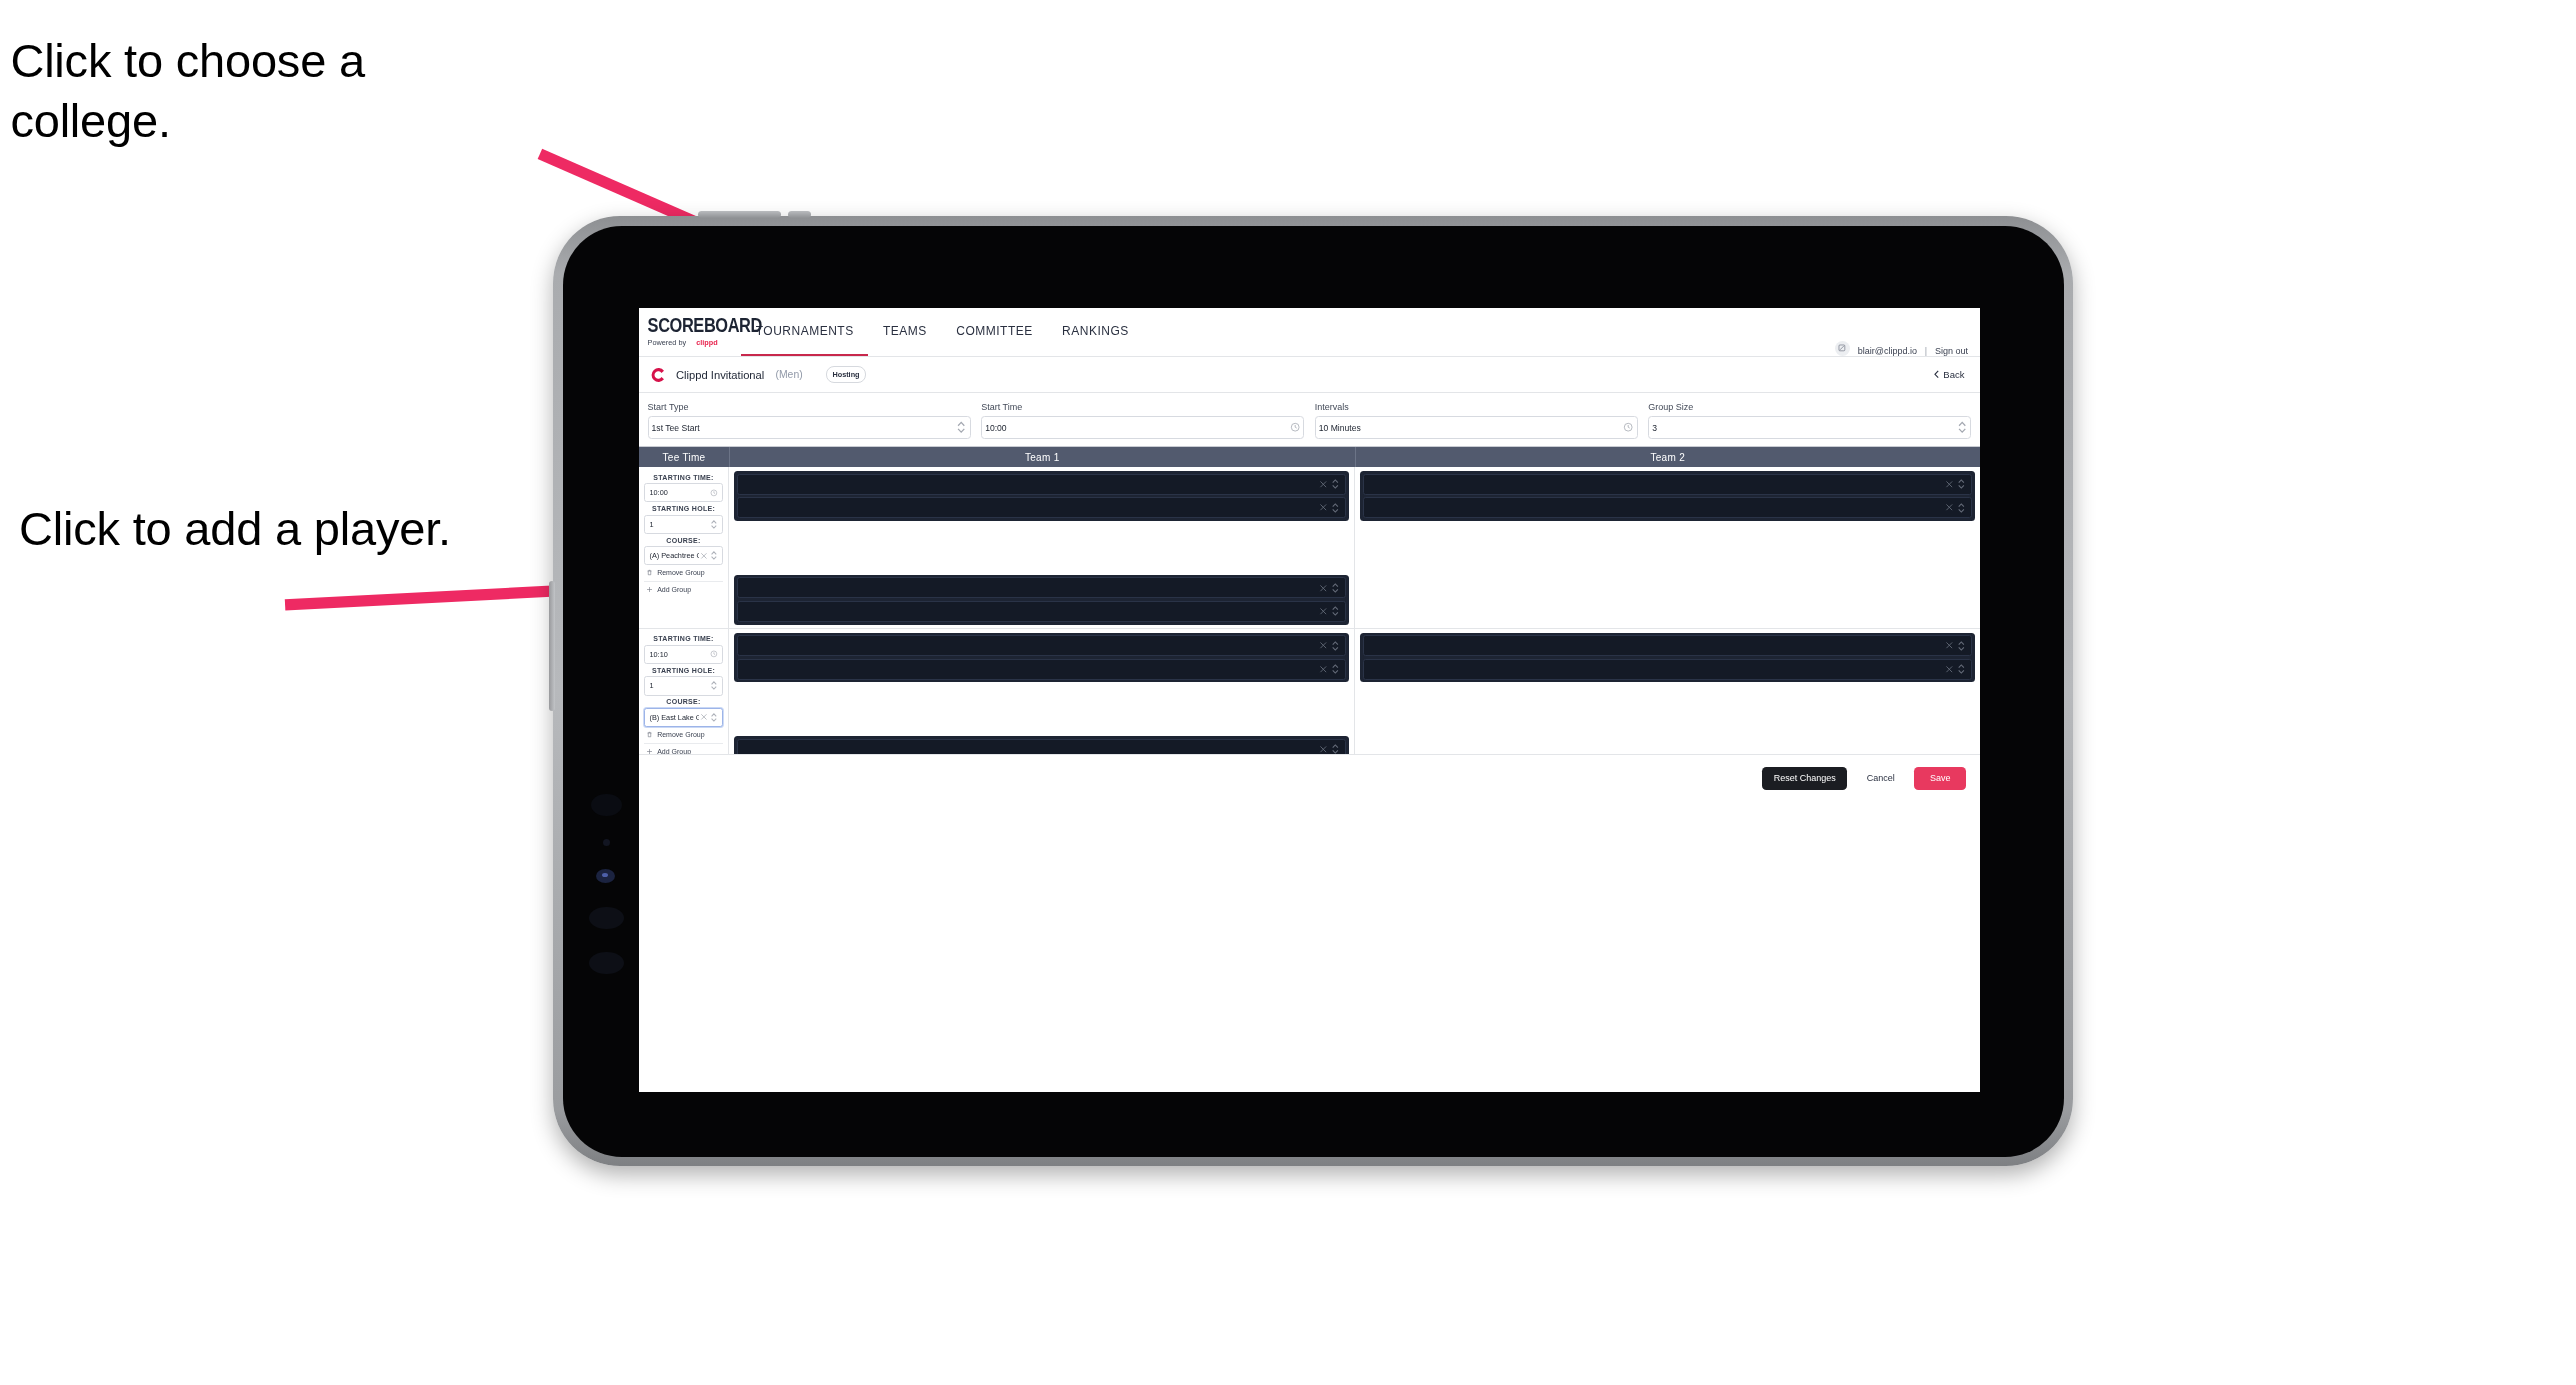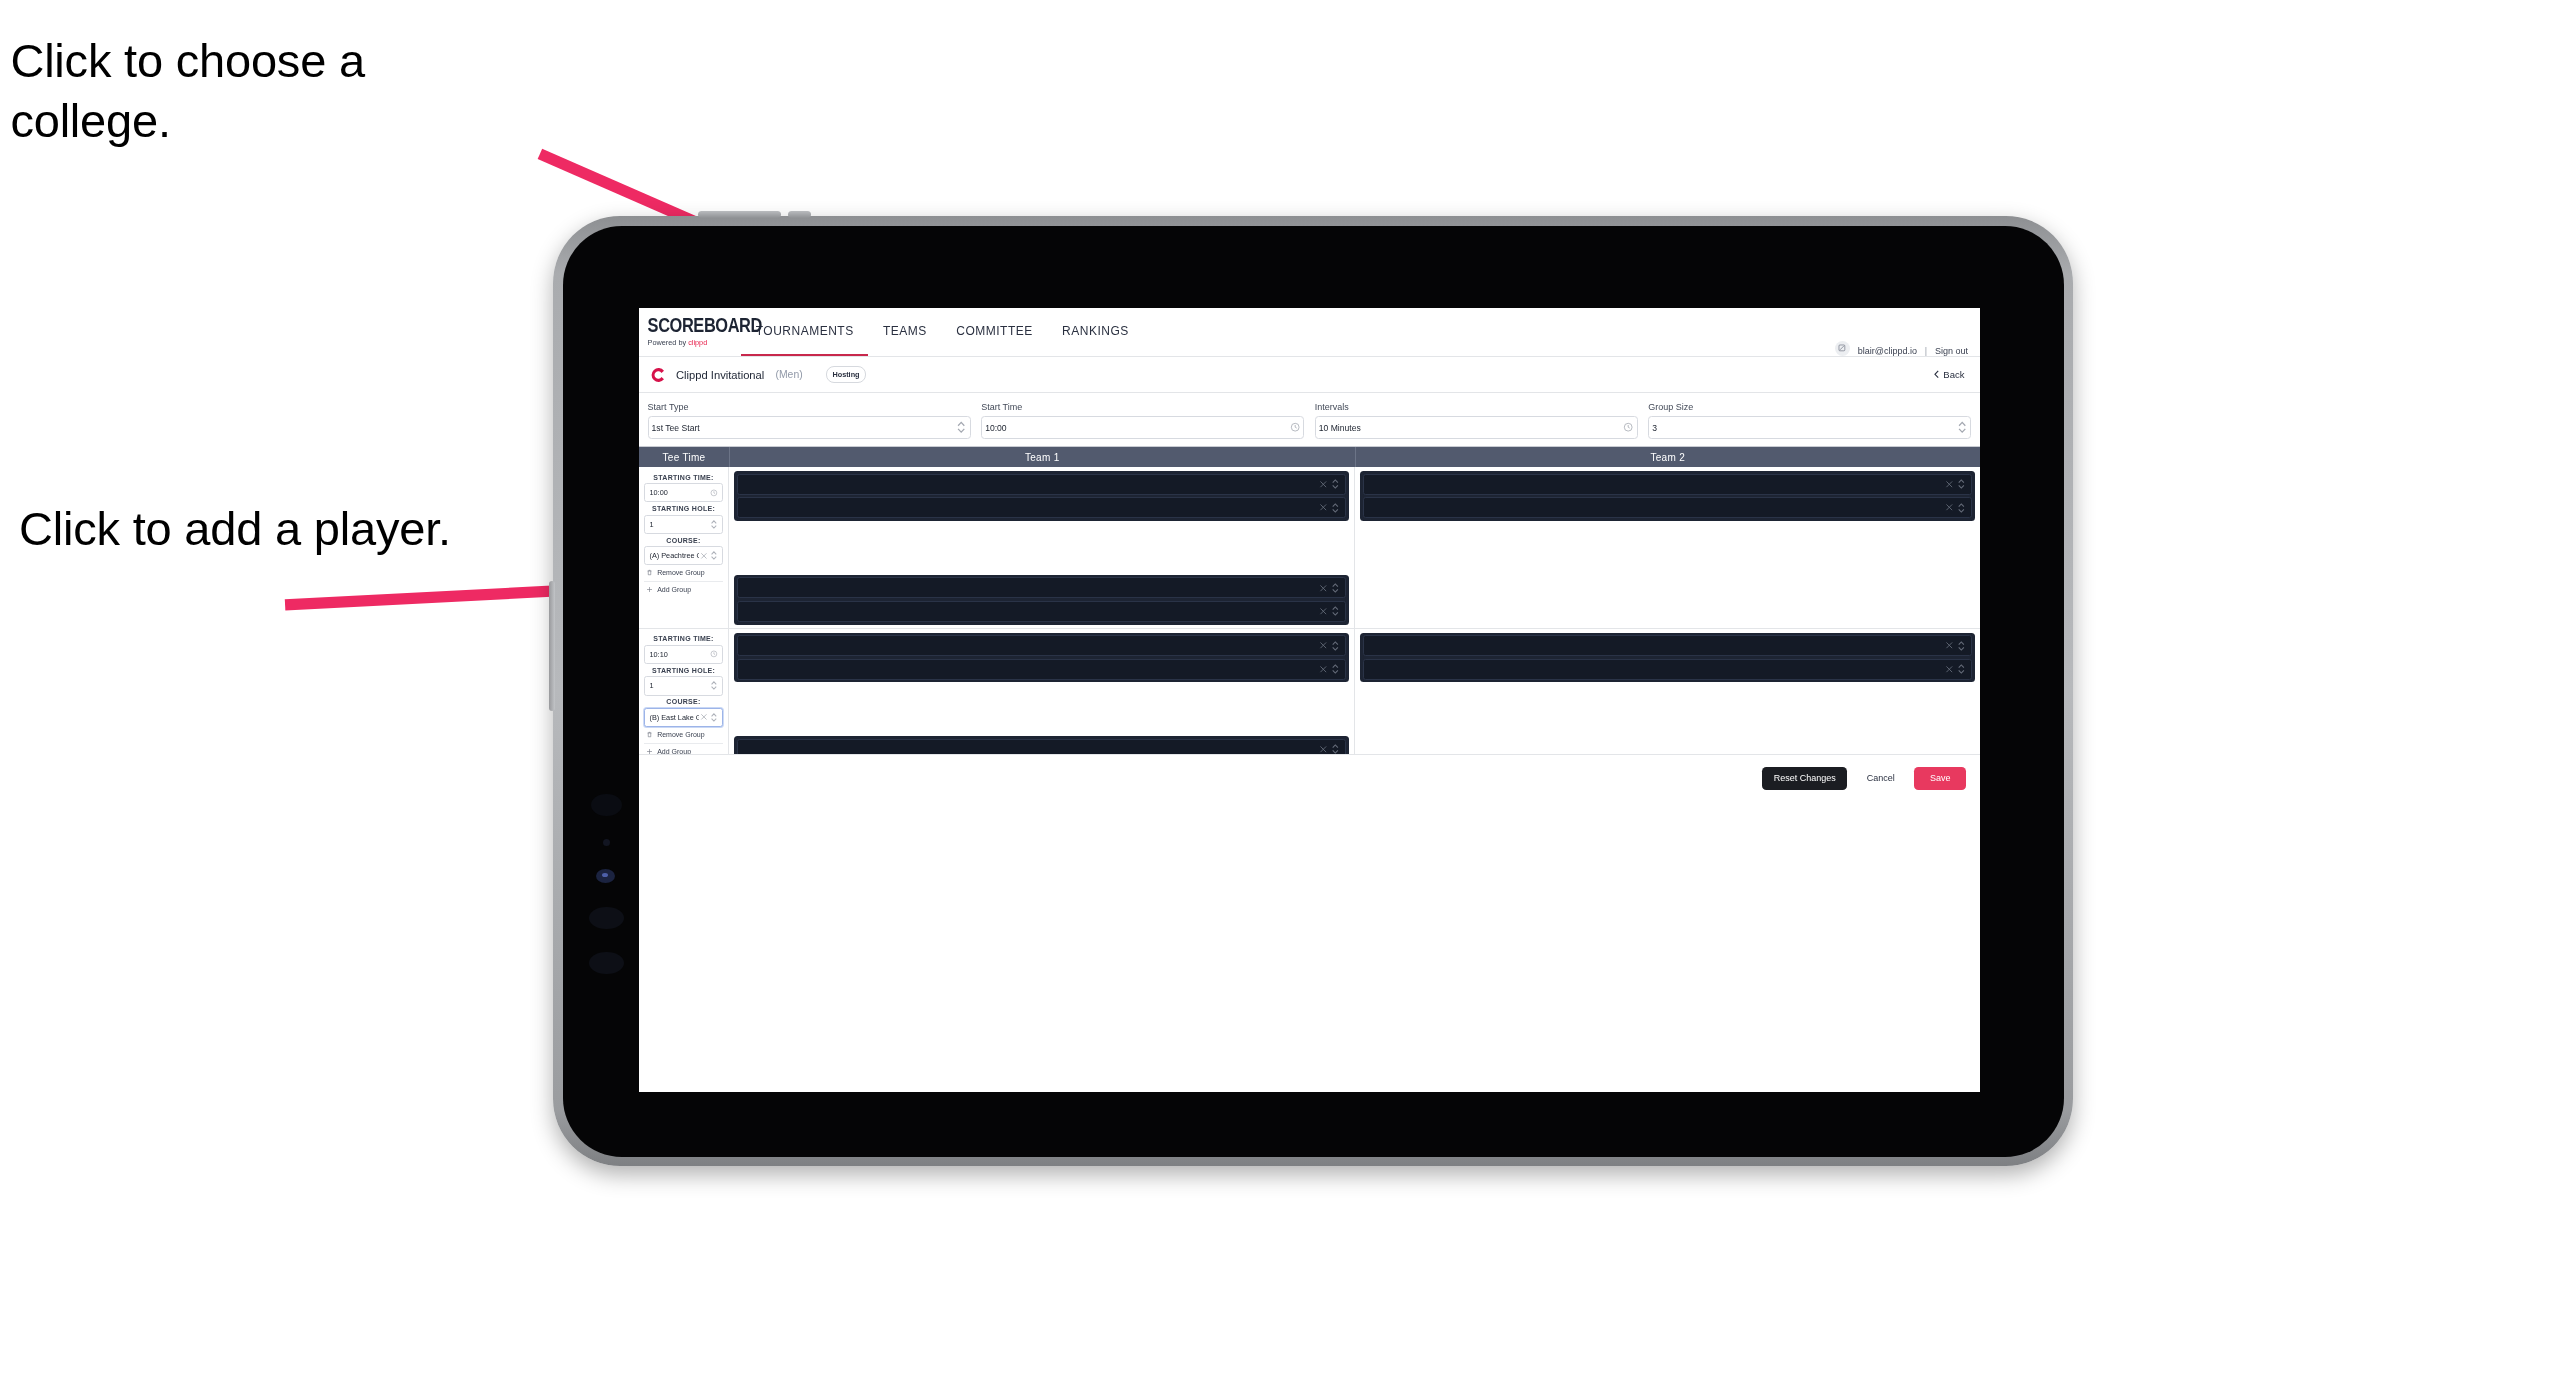--- a/index.html
+++ b/index.html
@@ -50,21 +50,21 @@
     background:#ffffff;overflow:hidden;
     font-family:"Liberation Sans", sans-serif;
   }
 
   
   #topnav{height:48px;border-bottom:0.9px solid #e3e5e8;display:flex;align-items:stretch;position:relative;background:#fff;}
   .logo-wrap{width:90px;display:flex;flex-direction:column;justify-content:center;padding-left:8.6px;box-sizing:border-box;}
   .logo-main{font-size:16.4px;font-weight:bold;letter-spacing:-0.4px;color:#1d2433;line-height:1;
              font-family:"Liberation Sans", sans-serif;transform:scaleY(1.18);transform-origin:left center;}
   .logo-sub{font-size:7.3px;color:#3b4252;margin-top:5.2px;}
-  .logo-sub b{color:#e8254f;font-weight:normal;}
+  .logo-sub b{color:#e8254f;font-weight:bold;margin-left:8px;}
   .nav-items{display:flex;align-items:stretch;margin-left:12px;}
   .nav-item{display:flex;align-items:center;padding:0 14.7px;font-size:12px;color:#2a3040;letter-spacing:0.5px;
             cursor:pointer;border-bottom:2.2px solid transparent;}
   .nav-item.active{border-bottom-color:#c8284c;}
   .nav-right{margin-left:auto;display:flex;align-items:flex-end;padding-right:12px;gap:7.8px;font-size:9px;color:#3a4050;}
   .avatar{width:15.5px;height:15.5px;border-radius:50%;background:#eceef1;display:flex;align-items:center;justify-content:center;}
   .avatar svg{width:7.8px;height:7.8px;}
   .nav-right .sep{color:#9aa0ac;}
   .nav-right a{color:#3a4050;text-decoration:none;cursor:pointer;}
 

